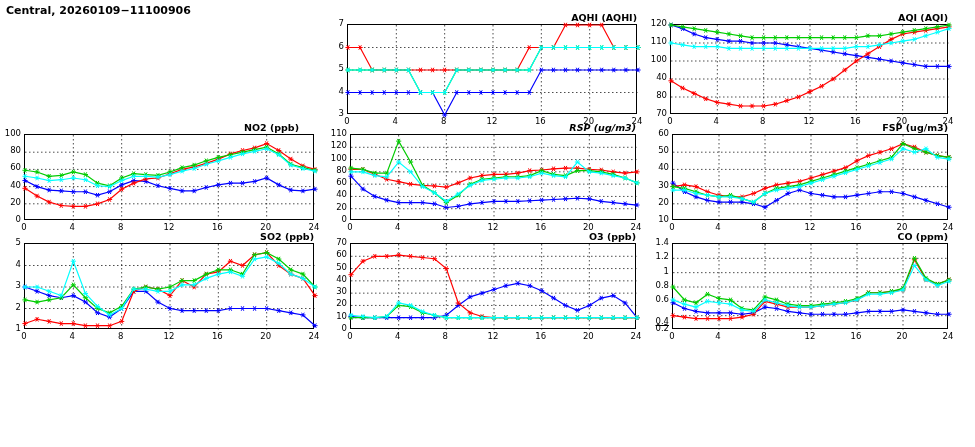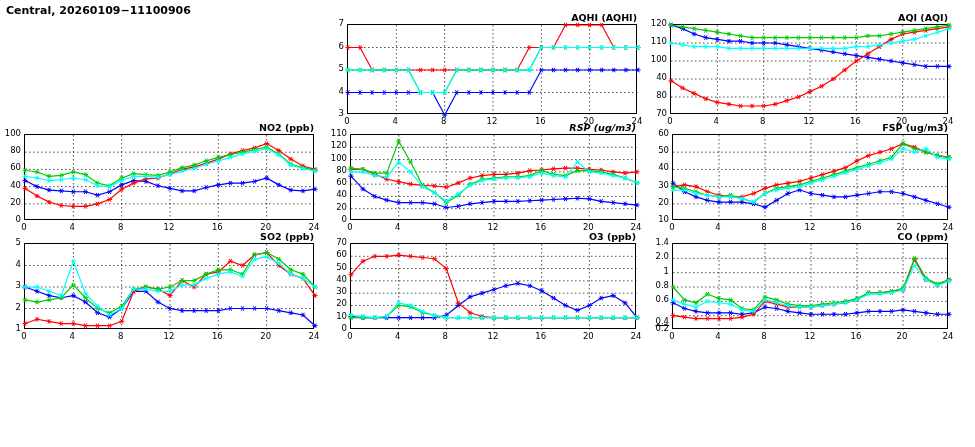--- a/index.html
+++ b/index.html
@@ -120,21 +120,21 @@
       <div class="ytick" style="right: 281px; top: -6px; width: 26px;">120</div>
       <div class="xtick" style="left: -10px; top: 92px; width: 20px;">0</div>
       <div class="xtick" style="left: 36.3333px; top: 92px; width: 20px;">4</div>
       <div class="xtick" style="left: 82.6667px; top: 92px; width: 20px;">8</div>
       <div class="xtick" style="left: 129px; top: 92px; width: 20px;">12</div>
       <div class="xtick" style="left: 175.333px; top: 92px; width: 20px;">16</div>
       <div class="xtick" style="left: 221.667px; top: 92px; width: 20px;">20</div>
       <div class="xtick" style="left: 268px; top: 92px; width: 20px;">24</div>
     </div>
     <div class="panel" style="left: 24px; top: 134px; width: 290px; height: 102px;">
-      <div class="ptitle" style="top: -12px; right: 0px;">NO2 (ppb)</div>
+      <div class="ptitle" style="top: -12px; right: 15px;">NO2 (ppb)</div>
       <div class="plotbox" style="left: 0px; top: 0px; width: 290px; height: 86px;">
         <svg width="290" height="86">
           <line x1="0" x2="290" y1="68.8" y2="68.8" stroke="#000" stroke-width="0.7" stroke-dasharray="1.5,2.5"></line>
           <line x1="0" x2="290" y1="51.6" y2="51.6" stroke="#000" stroke-width="0.7" stroke-dasharray="1.5,2.5"></line>
           <line x1="0" x2="290" y1="34.4" y2="34.4" stroke="#000" stroke-width="0.7" stroke-dasharray="1.5,2.5"></line>
           <line x1="0" x2="290" y1="17.200000000000003" y2="17.200000000000003" stroke="#000" stroke-width="0.7" stroke-dasharray="1.5,2.5"></line>
           <line y1="0" y2="86" x1="48.33333333333333" x2="48.33333333333333" stroke="#000" stroke-width="0.7" stroke-dasharray="1.5,2.5"></line>
           <line y1="0" y2="86" x1="96.66666666666666" x2="96.66666666666666" stroke="#000" stroke-width="0.7" stroke-dasharray="1.5,2.5"></line>
           <line y1="0" y2="86" x1="145" x2="145" stroke="#000" stroke-width="0.7" stroke-dasharray="1.5,2.5"></line>
           <line y1="0" y2="86" x1="193.33333333333331" x2="193.33333333333331" stroke="#000" stroke-width="0.7" stroke-dasharray="1.5,2.5"></line>
@@ -387,21 +387,21 @@
             <path d="M0.00,55.90L11.50,60.20L23.00,63.07L34.50,57.33L46.00,58.77L57.50,60.20L69.00,65.93L80.50,67.37L92.00,55.90L103.50,58.77L115.00,61.63L126.50,63.07L138.00,63.07L149.50,61.63L161.00,60.20L172.50,58.77L184.00,55.90L195.50,50.17L207.00,50.17L218.50,48.73L230.00,45.87L241.50,21.50L253.00,35.83L264.50,41.57L276.00,37.27" fill="none" stroke="#00ffff" stroke-width="1.2"></path>
             <path d="M0.00,55.90L2.60,55.90M0.00,55.90L1.30,58.15M0.00,55.90L-1.30,58.15M0.00,55.90L-2.60,55.90M0.00,55.90L-1.30,53.65M0.00,55.90L1.30,53.65M11.50,60.20L14.10,60.20M11.50,60.20L12.80,62.45M11.50,60.20L10.20,62.45M11.50,60.20L8.90,60.20M11.50,60.20L10.20,57.95M11.50,60.20L12.80,57.95M23.00,63.07L25.60,63.07M23.00,63.07L24.30,65.32M23.00,63.07L21.70,65.32M23.00,63.07L20.40,63.07M23.00,63.07L21.70,60.82M23.00,63.07L24.30,60.82M34.50,57.33L37.10,57.33M34.50,57.33L35.80,59.58M34.50,57.33L33.20,59.58M34.50,57.33L31.90,57.33M34.50,57.33L33.20,55.08M34.50,57.33L35.80,55.08M46.00,58.77L48.60,58.77M46.00,58.77L47.30,61.02M46.00,58.77L44.70,61.02M46.00,58.77L43.40,58.77M46.00,58.77L44.70,56.52M46.00,58.77L47.30,56.52M57.50,60.20L60.10,60.20M57.50,60.20L58.80,62.45M57.50,60.20L56.20,62.45M57.50,60.20L54.90,60.20M57.50,60.20L56.20,57.95M57.50,60.20L58.80,57.95M69.00,65.93L71.60,65.93M69.00,65.93L70.30,68.18M69.00,65.93L67.70,68.18M69.00,65.93L66.40,65.93M69.00,65.93L67.70,63.68M69.00,65.93L70.30,63.68M80.50,67.37L83.10,67.37M80.50,67.37L81.80,69.62M80.50,67.37L79.20,69.62M80.50,67.37L77.90,67.37M80.50,67.37L79.20,65.12M80.50,67.37L81.80,65.12M92.00,55.90L94.60,55.90M92.00,55.90L93.30,58.15M92.00,55.90L90.70,58.15M92.00,55.90L89.40,55.90M92.00,55.90L90.70,53.65M92.00,55.90L93.30,53.65M103.50,58.77L106.10,58.77M103.50,58.77L104.80,61.02M103.50,58.77L102.20,61.02M103.50,58.77L100.90,58.77M103.50,58.77L102.20,56.52M103.50,58.77L104.80,56.52M115.00,61.63L117.60,61.63M115.00,61.63L116.30,63.88M115.00,61.63L113.70,63.88M115.00,61.63L112.40,61.63M115.00,61.63L113.70,59.38M115.00,61.63L116.30,59.38M126.50,63.07L129.10,63.07M126.50,63.07L127.80,65.32M126.50,63.07L125.20,65.32M126.50,63.07L123.90,63.07M126.50,63.07L125.20,60.82M126.50,63.07L127.80,60.82M138.00,63.07L140.60,63.07M138.00,63.07L139.30,65.32M138.00,63.07L136.70,65.32M138.00,63.07L135.40,63.07M138.00,63.07L136.70,60.82M138.00,63.07L139.30,60.82M149.50,61.63L152.10,61.63M149.50,61.63L150.80,63.88M149.50,61.63L148.20,63.88M149.50,61.63L146.90,61.63M149.50,61.63L148.20,59.38M149.50,61.63L150.80,59.38M161.00,60.20L163.60,60.20M161.00,60.20L162.30,62.45M161.00,60.20L159.70,62.45M161.00,60.20L158.40,60.20M161.00,60.20L159.70,57.95M161.00,60.20L162.30,57.95M172.50,58.77L175.10,58.77M172.50,58.77L173.80,61.02M172.50,58.77L171.20,61.02M172.50,58.77L169.90,58.77M172.50,58.77L171.20,56.52M172.50,58.77L173.80,56.52M184.00,55.90L186.60,55.90M184.00,55.90L185.30,58.15M184.00,55.90L182.70,58.15M184.00,55.90L181.40,55.90M184.00,55.90L182.70,53.65M184.00,55.90L185.30,53.65M195.50,50.17L198.10,50.17M195.50,50.17L196.80,52.42M195.50,50.17L194.20,52.42M195.50,50.17L192.90,50.17M195.50,50.17L194.20,47.92M195.50,50.17L196.80,47.92M207.00,50.17L209.60,50.17M207.00,50.17L208.30,52.42M207.00,50.17L205.70,52.42M207.00,50.17L204.40,50.17M207.00,50.17L205.70,47.92M207.00,50.17L208.30,47.92M218.50,48.73L221.10,48.73M218.50,48.73L219.80,50.98M218.50,48.73L217.20,50.98M218.50,48.73L215.90,48.73M218.50,48.73L217.20,46.48M218.50,48.73L219.80,46.48M230.00,45.87L232.60,45.87M230.00,45.87L231.30,48.12M230.00,45.87L228.70,48.12M230.00,45.87L227.40,45.87M230.00,45.87L228.70,43.62M230.00,45.87L231.30,43.62M241.50,21.50L244.10,21.50M241.50,21.50L242.80,23.75M241.50,21.50L240.20,23.75M241.50,21.50L238.90,21.50M241.50,21.50L240.20,19.25M241.50,21.50L242.80,19.25M253.00,35.83L255.60,35.83M253.00,35.83L254.30,38.08M253.00,35.83L251.70,38.08M253.00,35.83L250.40,35.83M253.00,35.83L251.70,33.58M253.00,35.83L254.30,33.58M264.50,41.57L267.10,41.57M264.50,41.57L265.80,43.82M264.50,41.57L263.20,43.82M264.50,41.57L261.90,41.57M264.50,41.57L263.20,39.32M264.50,41.57L265.80,39.32M276.00,37.27L278.60,37.27M276.00,37.27L277.30,39.52M276.00,37.27L274.70,39.52M276.00,37.27L273.40,37.27M276.00,37.27L274.70,35.02M276.00,37.27L277.30,35.02" stroke="#00ffff" stroke-width="1.0" fill="none"></path>
           </g>
         </svg>
       </div>
       <div class="ytick" style="right: 279px; top: 80px; width: 26px;">0.2</div>
       <div class="ytick" style="right: 279px; top: 73px; width: 26px; text-decoration: underline;">0.4</div>
       <div class="ytick" style="right: 279px; top: 51.3333px; width: 26px;">0.6</div>
       <div class="ytick" style="right: 279px; top: 37px; width: 26px;">0.8</div>
       <div class="ytick" style="right: 279px; top: 22.6667px; width: 26px;">1</div>
-      <div class="ytick" style="right: 279px; top: 8.33333px; width: 26px;">2.0</div>
+      <div class="ytick" style="right: 279px; top: 8.33333px; width: 26px;">1.2</div>
       <div class="ytick" style="right: 279px; top: -6px; width: 26px;">1.4</div>
       <div class="xtick" style="left: -10px; top: 88px; width: 20px;">0</div>
       <div class="xtick" style="left: 36px; top: 88px; width: 20px;">4</div>
       <div class="xtick" style="left: 82px; top: 88px; width: 20px;">8</div>
       <div class="xtick" style="left: 128px; top: 88px; width: 20px;">12</div>
       <div class="xtick" style="left: 174px; top: 88px; width: 20px;">16</div>
       <div class="xtick" style="left: 220px; top: 88px; width: 20px;">20</div>
       <div class="xtick" style="left: 266px; top: 88px; width: 20px;">24</div>
     </div>
   </div>

